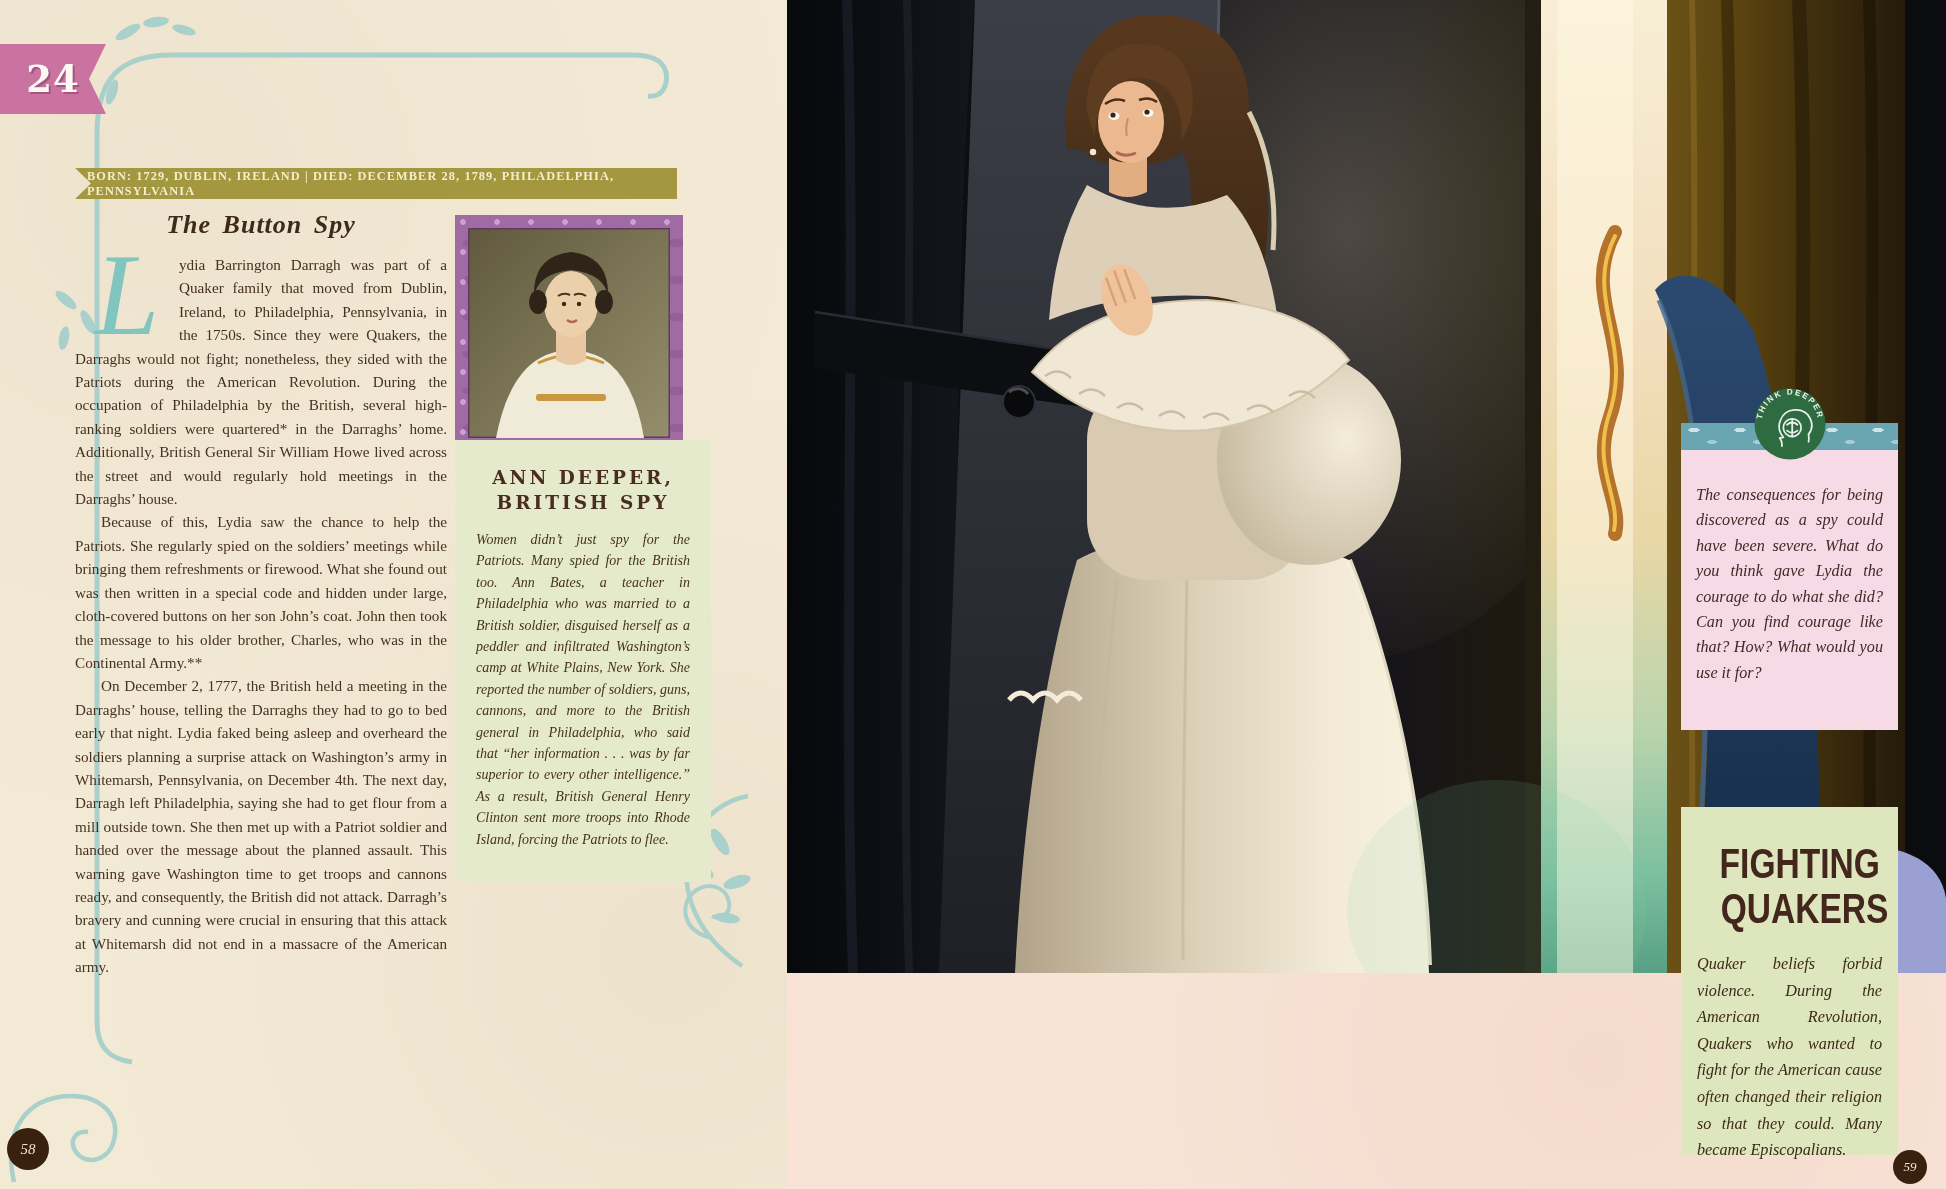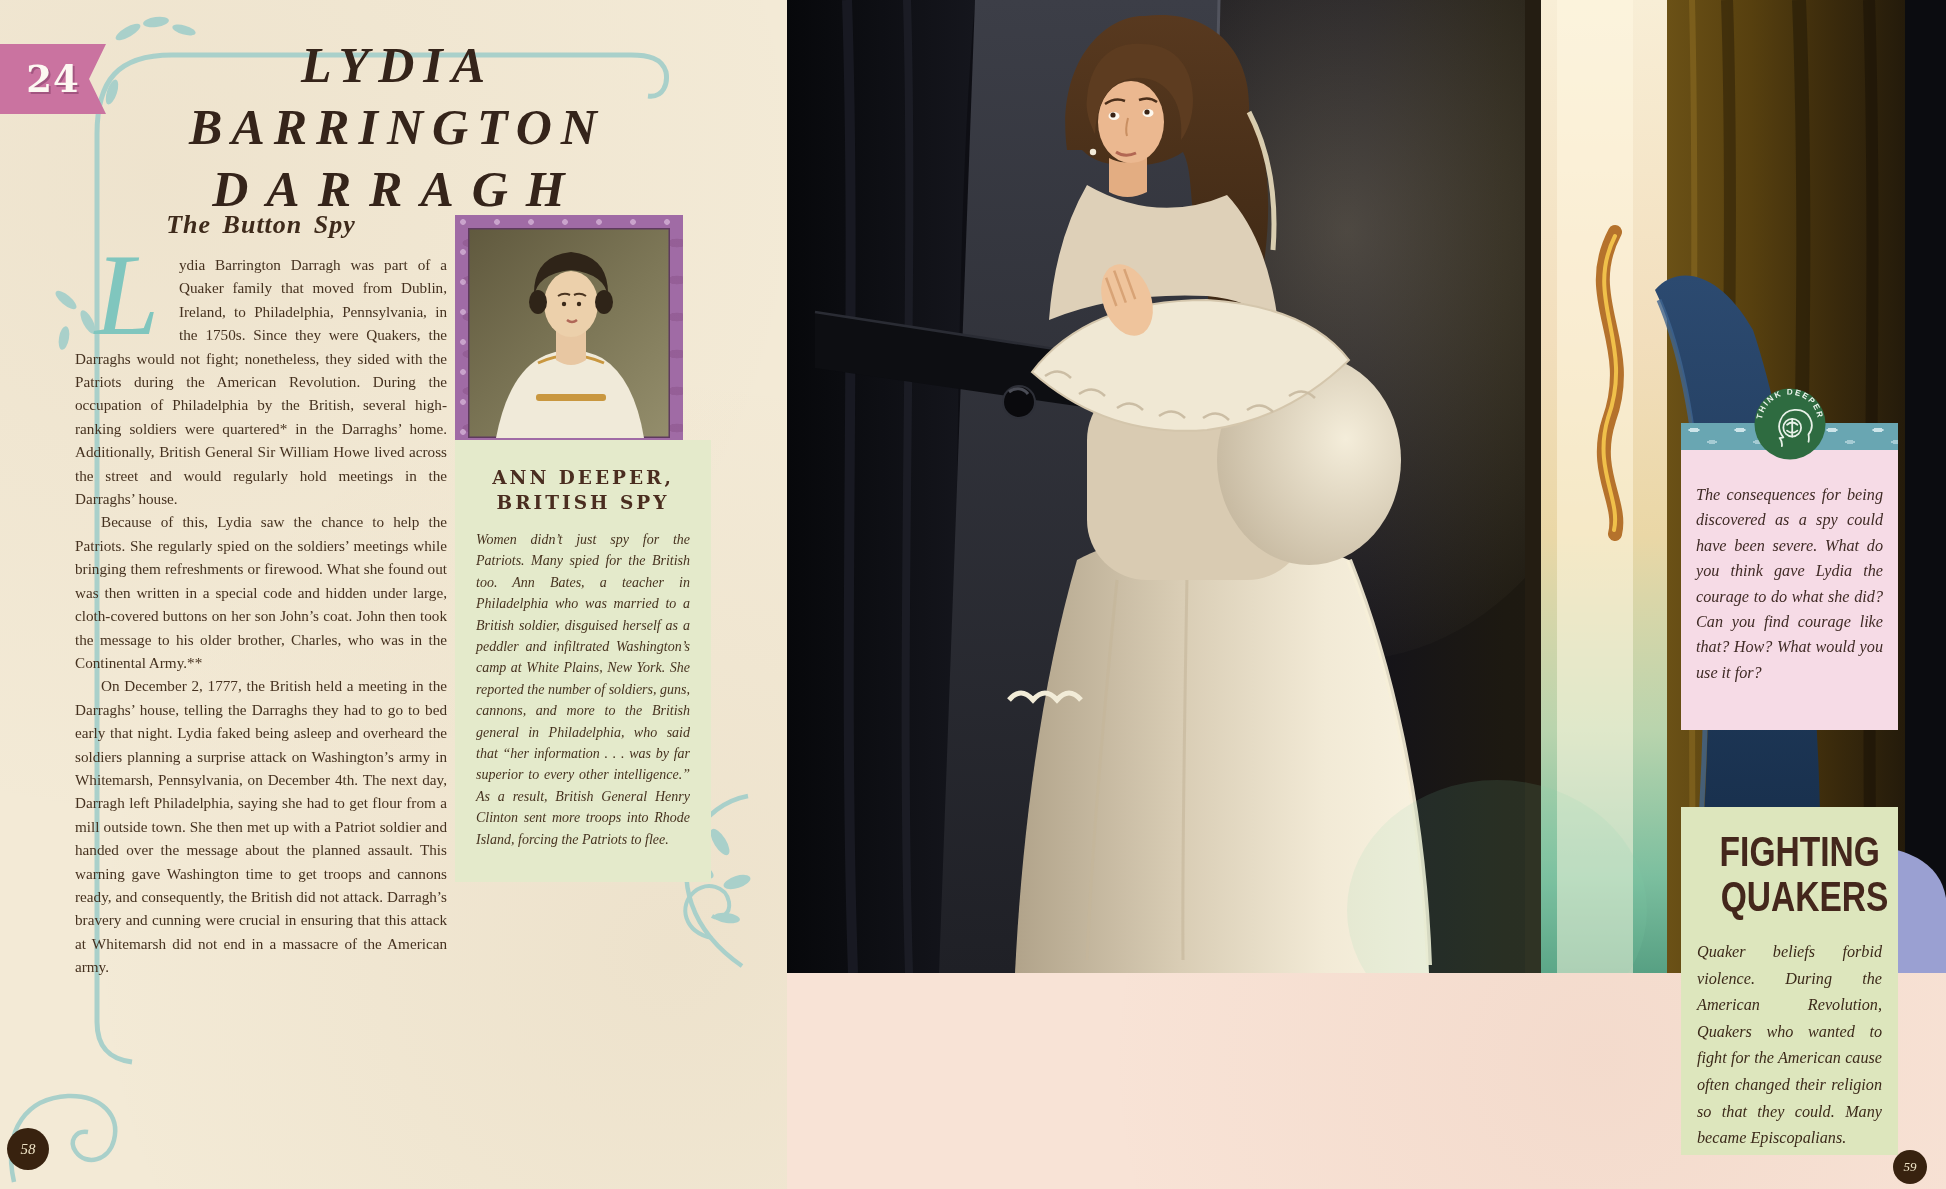--- a/index.html
+++ b/index.html
@@ -59,21 +59,21 @@
   .td-strip{position:absolute;left:0;top:0;width:100%;height:27px;background-color:#69a6b2;
     background-image:radial-gradient(ellipse 9px 3.5px at 13px 7px,rgba(216,236,240,.9) 60%,transparent 66%),
       radial-gradient(ellipse 8px 3px at 31px 19px,rgba(186,216,223,.75) 60%,transparent 66%);
     background-size:46px 27px;}
   .td-badge{position:absolute;left:50%;top:-36px;transform:translateX(-50%);width:74px;height:74px;}
   .td-text{position:absolute;left:15px;right:15px;top:60px;font-style:italic;font-size:16.2px;
     line-height:25.4px;text-align:justify;color:#3f2a25;}
   
   .quakers-box{position:absolute;left:894px;top:807px;width:217px;height:348px;background:#dde6bd;
     box-sizing:border-box;padding:22px 16px 0;}
-  .quakers-box h3{margin:0 0 10px;text-align:right;color:#44271c;font-family:"Liberation Sans","DejaVu Sans",sans-serif;
+  .quakers-box h3{margin:12px 0 10px;text-align:right;color:#44271c;font-family:"Liberation Sans","DejaVu Sans",sans-serif;
     font-weight:700;font-size:43px;line-height:45px;}
   .quakers-box h3 span{display:inline-block;transform:scaleX(.78);white-space:nowrap;}
   .quakers-text{font-style:italic;font-size:16.2px;line-height:26.6px;text-align:justify;color:#3c2a1a;margin-top:20px;}
   .pc-right{left:1106px;top:1150px;width:34px;height:34px;font-size:13px;}
 </style>
 </head>
 <body>
 
 <div id="spread">
 
@@ -102,25 +102,24 @@
           <ellipse cx="737" cy="882" rx="14" ry="6" transform="rotate(-18 737 882)"></ellipse>
           <ellipse cx="727" cy="918" rx="13" ry="5" transform="rotate(8 727 918)"></ellipse>
         </g>
       </g>
     </svg>
 
     <div class="chapter-badge">
       <span>24</span>
     </div>
 
-    <h1 class="book-title">
-      <span class="t1">LYDIA BARRINGTON</span>
-      <span class="t2">DARRAGH</span>
-    </h1>
-
+
+    <div class="vitals">
+      <span>BORN: 1729, DUBLIN, IRELAND  |  DIED: DECEMBER 28, 1789, PHILADELPHIA, PENNSYLVANIA</span>
+    </div>
 
     <h2 class="section-heading">The Button Spy</h2>
 
     <div class="body-copy">
       <p>
         <span class="dropcap">L</span><span>ydia Barrington Darragh was part of a Quaker family that moved from Dublin, Ireland, to Philadelphia, Pennsylvania, in the 1750s. Since they were Quakers, the Darraghs would not fight; nonetheless, they sided with the Patriots during the American Revolution. During the occupation of Philadelphia by the British, several high-ranking soldiers were quartered* in the Darraghs’ home. Additionally, British General Sir William Howe lived across the street and would regularly hold meetings in the Darraghs’ house.</span>
       </p>
       <p>Because of this, Lydia saw the chance to help the Patriots. She regularly spied on the soldiers’ meetings while bringing them refreshments or firewood. What she found out was then written in a special code and hidden under large, cloth-covered buttons on her son John’s coat. John then took the message to his older brother, Charles, who was in the Continental Army.**</p>
       <p>On December 2, 1777, the British held a meeting in the Darraghs’ house, telling the Darraghs they had to go to bed early that night. Lydia faked being asleep and overheard the soldiers planning a surprise attack on Washington’s army in Whitemarsh, Pennsylvania, on December 4th. The next day, Darragh left Philadelphia, saying she had to get flour from a mill outside town. She then met up with a Patriot soldier and handed over the message about the planned assault. This warning gave Washington time to get troops and cannons ready, and consequently, the British did not attack. Darragh’s bravery and cunning were crucial in ensuring that this attack at Whitemarsh did not end in a massacre of the American army.</p>
     </div>

